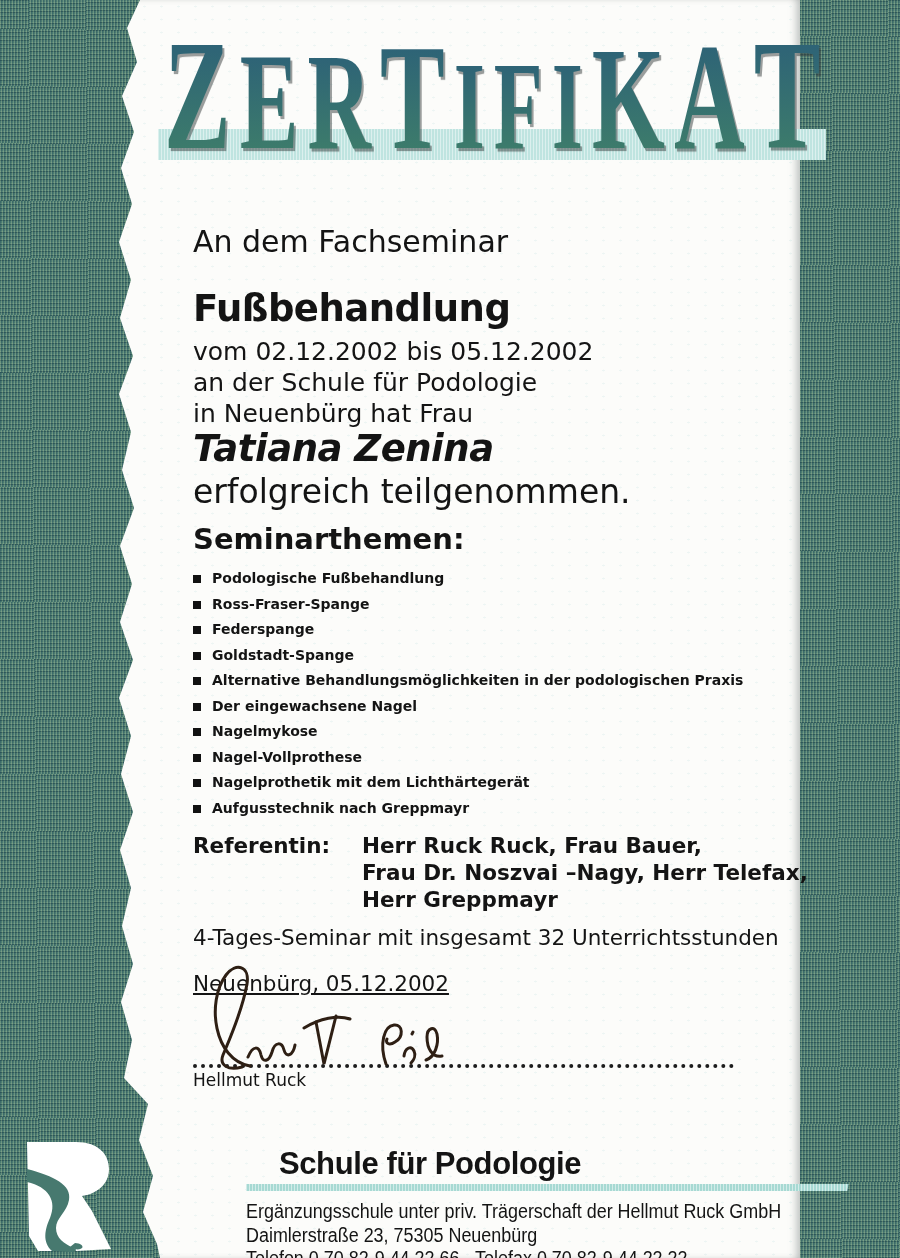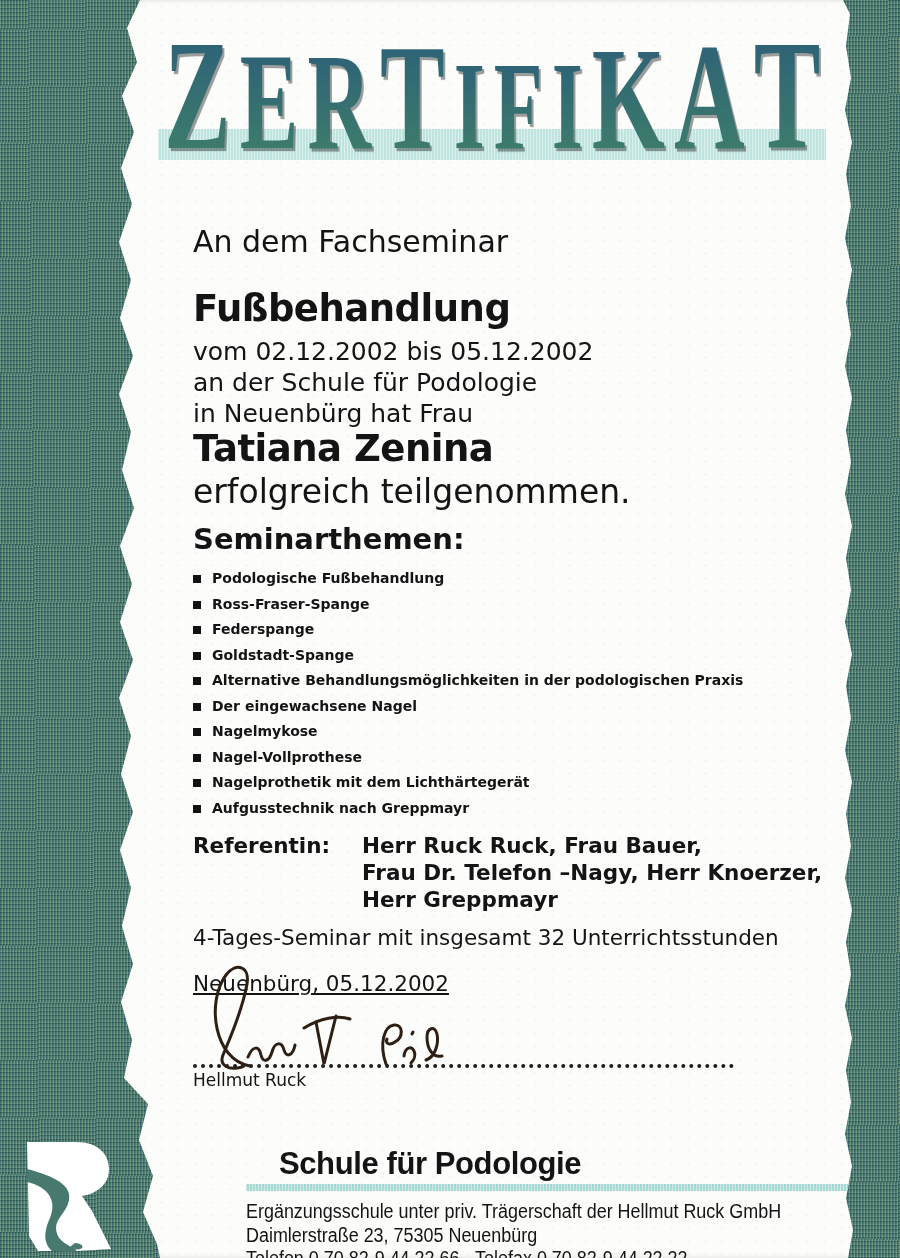--- a/index.html
+++ b/index.html
@@ -7,21 +7,21 @@
   .scene{
     position:relative;width:900px;height:1258px;overflow:hidden;
     background-color:#4a7a70;
     background-image:
       repeating-linear-gradient(91deg, rgba(225,238,180,.22) 0 1px, rgba(28,68,88,.30) 1px 2px, transparent 2px 3px),
       repeating-linear-gradient(179deg, rgba(10,45,55,.38) 0 1px, transparent 1px 3px, rgba(190,220,170,.16) 3px 4px);
     font-family:"DejaVu Sans", sans-serif;
   }
   
   .paper{
-    position:absolute;left:0;top:0;width:900px;height:1258px;
+    position:absolute;left:0;top:0;width:800px;height:1258px;
     background-color:#fcfcfa;
     background-image:radial-gradient(rgba(140,200,195,.13) 1px, transparent 1.5px);
     background-size:17px 13px;
     clip-path:polygon(
       140px 0, 127px 28px, 137px 62px, 122px 96px, 134px 132px, 121px 168px,
       132px 204px, 119px 242px, 131px 280px, 120px 318px, 133px 356px, 119px 394px,
       131px 432px, 122px 470px, 134px 508px, 120px 546px, 132px 584px, 120px 622px,
       133px 660px, 119px 698px, 131px 736px, 121px 774px, 133px 812px, 120px 850px,
       131px 888px, 122px 926px, 133px 964px, 121px 1002px, 132px 1040px, 124px 1078px,
       148px 1104px, 139px 1140px, 153px 1176px, 143px 1212px, 157px 1244px, 160px 1258px,
@@ -50,21 +50,21 @@
     .title .tl{-webkit-background-clip:text;background-clip:text;color:transparent;}
   }
   
   .abs{position:absolute;left:193px;}
   .intro{top:216px;font-size:30px;margin-top:8px;}
   .sem1{top:243px;font-size:37px;font-weight:bold;letter-spacing:-.5px;}
   .sem2{top:287px;font-size:37px;font-weight:bold;letter-spacing:-.5px;}
   .meta1{top:337px;font-size:25px;}
   .meta2{top:368px;font-size:25px;}
   .meta3{top:399px;font-size:25px;}
-  .participant{top:427px;font-size:37px;font-weight:bold;letter-spacing:-.5px;}
+  .participant{top:427px;font-size:37px;font-weight:bold;letter-spacing:-.5px;font-style:italic;}
   .result{top:472px;font-size:33px;}
   .topics-heading{top:522px;font-size:29px;font-weight:bold;}
   .topics{top:566px;width:620px;list-style:none;margin:0;padding:0;font-size:14px;font-weight:bold;line-height:25.5px;}
   .topics li{display:flex;gap:11px;}
   .topics .sq{flex:0 0 8px;width:8px;height:8px;background:#111;margin-top:9px;}
   .referents{top:832px;width:640px;display:grid;grid-template-columns:121px auto;font-size:21.5px;font-weight:bold;line-height:27px;}
   .referents .lbl{grid-column:1;}
   .referents .lines{grid-column:2;margin-left:48px;}
   .duration{top:925px;font-size:21.5px;}
   .place-date{top:971px;font-size:21.5px;text-decoration:underline;}
@@ -140,21 +140,21 @@
         <li>
         <span class="sq"></span>
         <span>Aufgusstechnik nach Greppmayr</span>
       </li>
       </ul>
 
     <div class="abs referents">
       <span class="lbl">Referentin:</span>
       <div class="lines">
           <div>Herr Ruck Ruck, Frau Bauer,</div>
-          <div>Frau Dr. Telefon –Nagy, Herr Knoerzer,</div>
+          <div>Frau Dr. Noszvai –Nagy, Herr Telefax,</div>
           <div>Herr Greppmayr</div>
         </div>
     </div>
 
     <div class="abs duration">4-Tages-Seminar mit insgesamt 32 Unterrichtsstunden</div>
     <div class="abs place-date">Neuenbürg, 05.12.2002</div>
 
     <div class="abs dotline"></div>
     <div class="abs signer">Hellmut Ruck</div>
 

